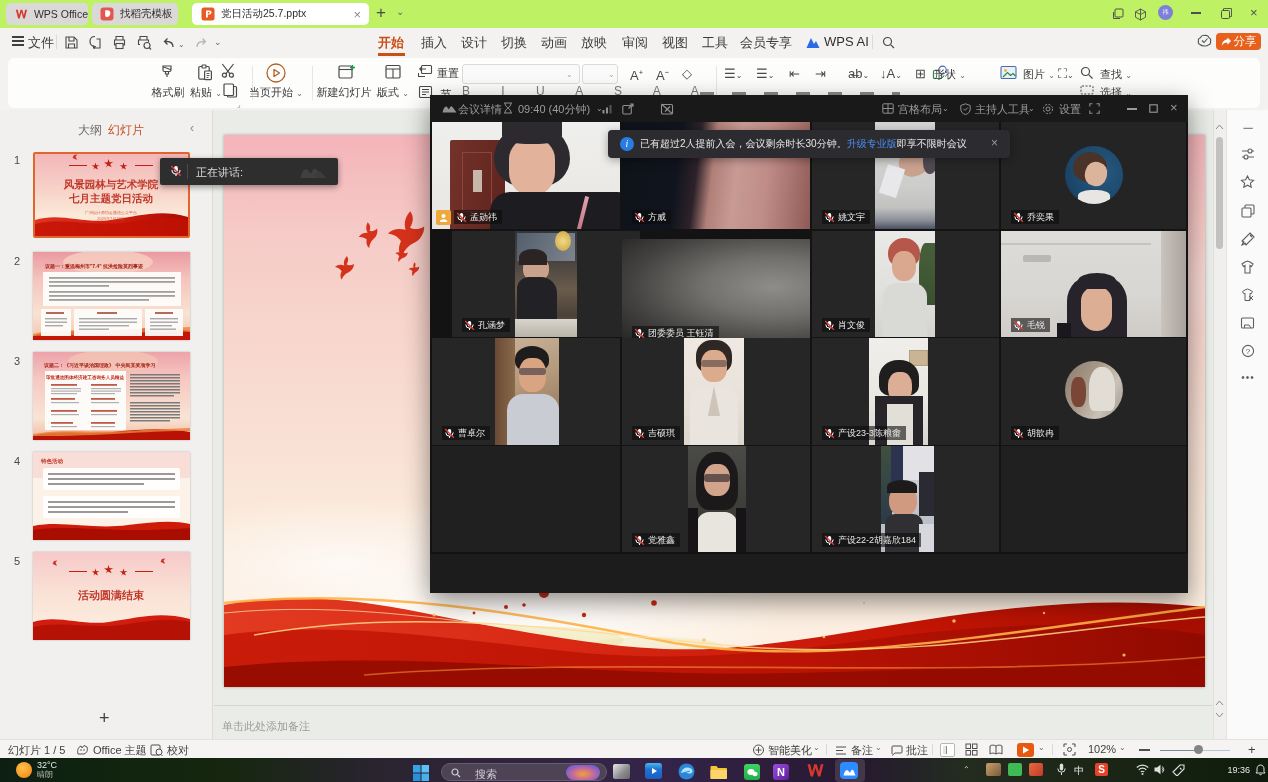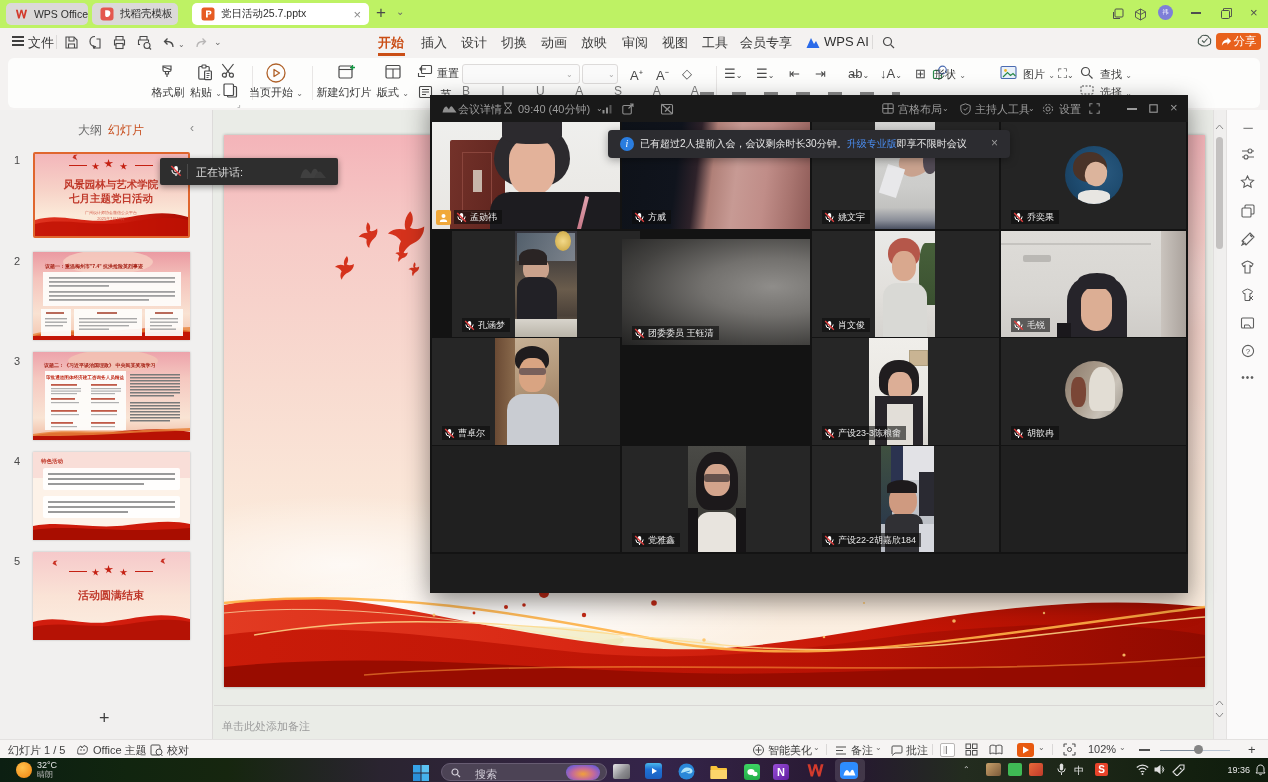--- a/index.html
+++ b/index.html
@@ -904,20 +904,34 @@
       <div style="position:absolute; left:24px; top:20px; width:27px; height:34px; background:#d9a482; border-radius:42%;"></div>
       <div style="position:absolute; left:24px; top:30px; width:27px; height:7px; background:rgba(40,40,60,.55); border-radius:3px;"></div>
       <div style="position:absolute; left:12px; top:56px; width:52px; height:51px; background:#c9ccd2; border-radius:16px 16px 0 0;"></div>
     </div>
     <div class="nm"><svg width="11" height="11" viewBox="0 0 11 11">
             <rect x="3.8" y="1" width="3.4" height="5.5" rx="1.7" fill="#fff"></rect>
             <path d="M1.8 4.5 a3.7 3.7 0 0 0 7.4 0 M5.5 8.2 V10" fill="none" stroke="#fff" stroke-width="1"></path>
             <path d="M1.2 1 L9.8 9.8" stroke="#e03e3e" stroke-width="1.4"></path>
           </svg>曹卓尔</div>
   </div>
+  <div class="cell" style="left:192px; top:243px; width:188px; height:107px;">
+    <div class="vid" style="left:62px; top:0; width:60px; height:107px; background:linear-gradient(180deg,#efe9e2 0%,#e8e2da 50%,#ddd6cc 100%);">
+      <div style="position:absolute; left:12px; top:2px; width:36px; height:34px; background:#2e2724; border-radius:45% 45% 40% 40%;"></div>
+      <div style="position:absolute; left:17px; top:12px; width:26px; height:32px; background:#dcab8e; border-radius:42%;"></div>
+      <div style="position:absolute; left:17px; top:22px; width:26px; height:7px; background:rgba(50,45,50,.5); border-radius:3px;"></div>
+      <div style="position:absolute; left:6px; top:48px; width:48px; height:59px; background:#e9e4de; border-radius:14px 14px 0 0;"></div>
+      <div style="position:absolute; left:24px; top:48px; width:12px; height:30px; background:#cfc4b8; clip-path:polygon(50% 0, 0 100%, 100% 100%);"></div>
+    </div>
+    <div class="nm"><svg width="11" height="11" viewBox="0 0 11 11">
+            <rect x="3.8" y="1" width="3.4" height="5.5" rx="1.7" fill="#fff"></rect>
+            <path d="M1.8 4.5 a3.7 3.7 0 0 0 7.4 0 M5.5 8.2 V10" fill="none" stroke="#fff" stroke-width="1"></path>
+            <path d="M1.2 1 L9.8 9.8" stroke="#e03e3e" stroke-width="1.4"></path>
+          </svg>吉硕琪</div>
+  </div>
   <div class="cell" style="left:382px; top:243px; width:187px; height:107px;">
     <div class="vid" style="left:57px; top:0; width:59px; height:107px; background:linear-gradient(180deg,#f0eeea 0%,#e9e7e2 60%,#d8d5d0 100%);">
       <div style="position:absolute; left:40px; top:12px; width:19px; height:16px; background:#c9b493; border:1px solid #b0a080;"></div>
       <div style="position:absolute; left:10px; top:22px; width:40px; height:36px; background:#201d1f; border-radius:48% 48% 30% 30%;"></div>
       <div style="position:absolute; left:19px; top:34px; width:24px; height:30px; background:#dcae96; border-radius:42%;"></div>
       <div style="position:absolute; left:6px; top:58px; width:48px; height:49px; background:#28252a; border-radius:0;"></div>
       <div style="position:absolute; left:18px; top:66px; width:26px; height:41px; background:#e2ded8;"></div>
     </div>
     <div class="nm"><svg width="11" height="11" viewBox="0 0 11 11">
             <rect x="3.8" y="1" width="3.4" height="5.5" rx="1.7" fill="#fff"></rect>

